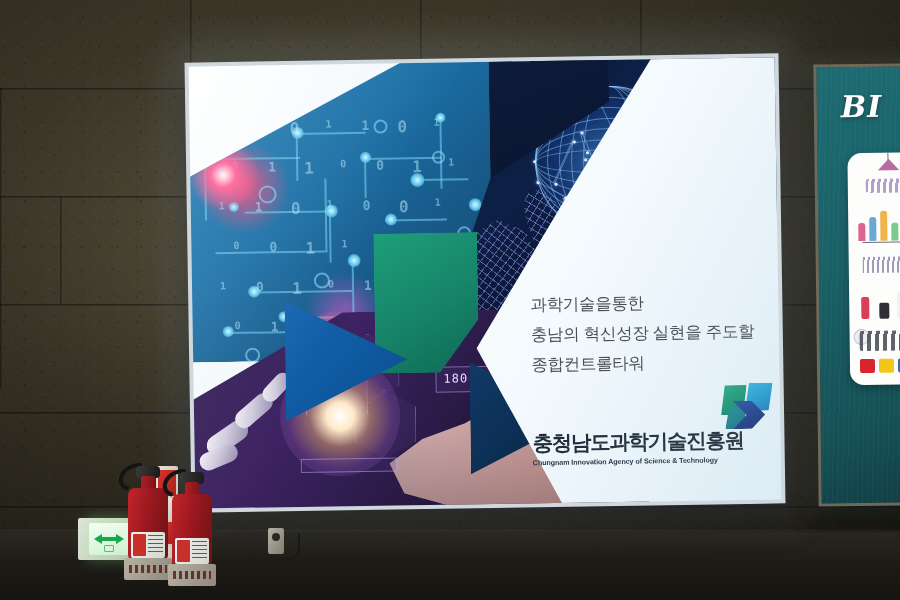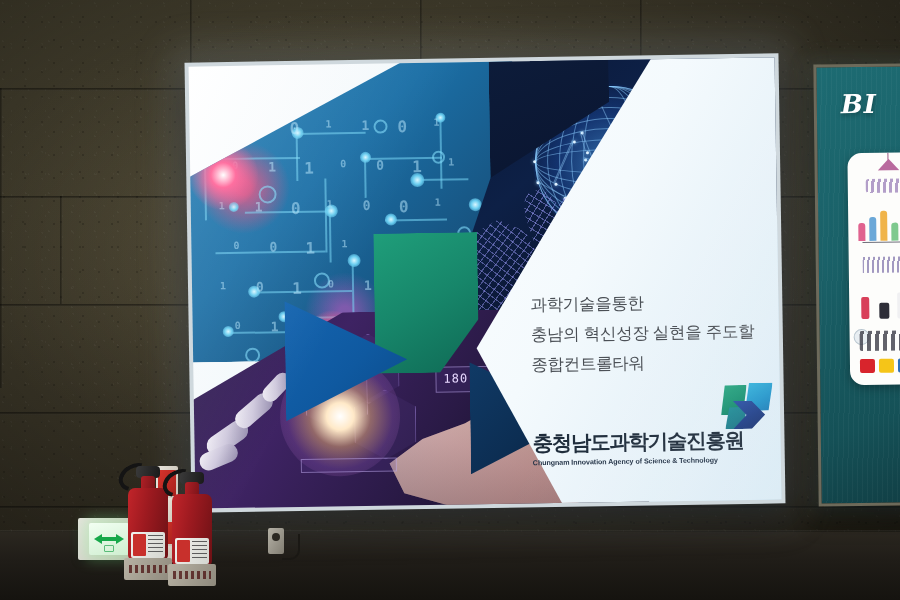--- a/index.html
+++ b/index.html
@@ -265,21 +265,21 @@
     border:3px solid #6d6a5a;
     box-shadow:0 0 20px 6px rgba(140,190,200,.13), 0 10px 24px rgba(0,0,0,.5);
     overflow:hidden;
   }
   .side-texture {
     position:absolute; inset:0;
     background:repeating-linear-gradient(92deg, rgba(255,255,255,.035) 0 1px, transparent 1px 5px);
   }
   .side-title {
     position:absolute; left:24px; top:22px;
-    color:#ffffff; font-size:26px; font-weight:700;
+    color:#ffffff; font-size:30px; font-weight:700;
     font-style:italic; font-family:"DejaVu Serif", serif;
     letter-spacing:1px;
     text-shadow:0 2px 5px rgba(0,0,0,.35);
     white-space:nowrap;
   }
   .side-card {
     position:absolute; left:30px; top:86px; width:86px; height:232px;
     background:#fdfdfb; border-radius:14px 0 0 14px;
     box-shadow:0 3px 10px rgba(0,0,0,.3);
     overflow:hidden;

